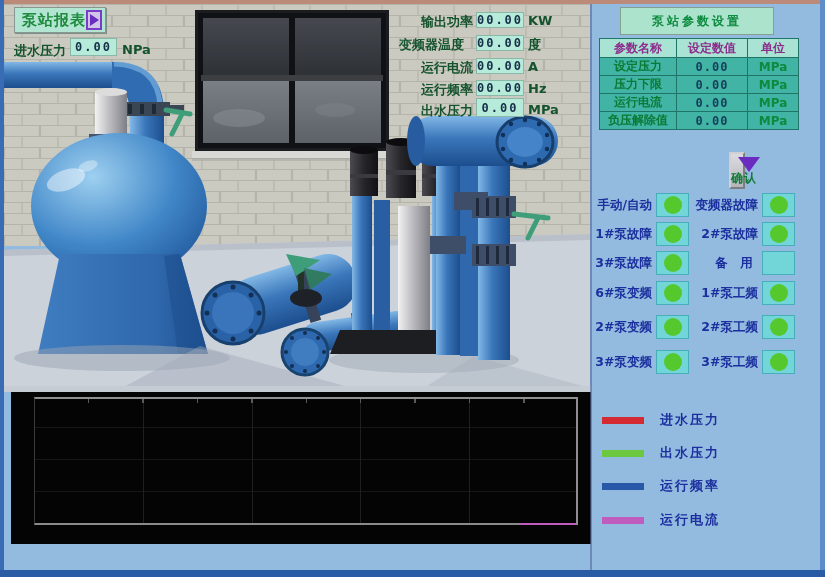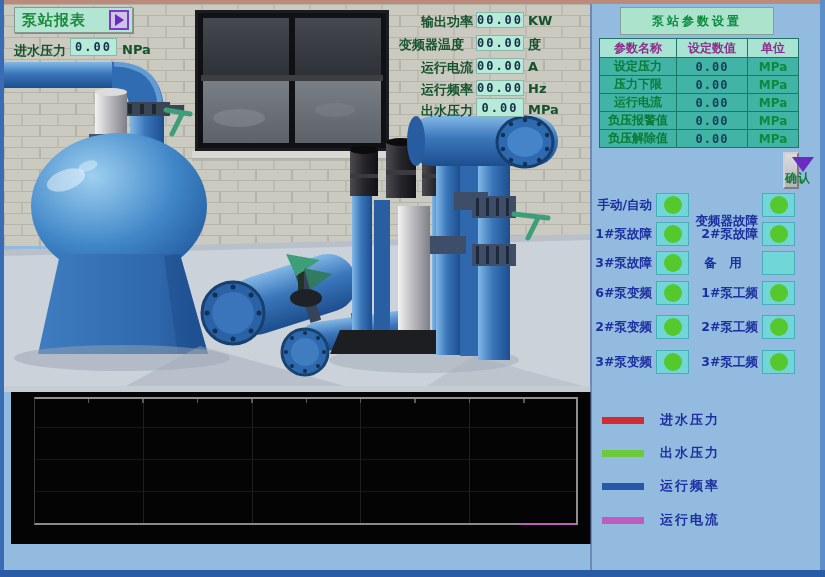--- a/index.html
+++ b/index.html
@@ -9,21 +9,21 @@
   .edge{position:absolute;}
   .edge.top{left:0;top:0;width:825px;height:4px;background:#bb8a78;}
   .edge.left{left:0;top:0;width:4px;height:577px;background:#3a6cb6;}
   .edge.right{left:820px;top:0;width:5px;height:577px;background:#5e8ec8;}
   .edge.bottom{left:0;top:570px;width:825px;height:7px;background:#2a5ca6;}
   .divider{position:absolute;left:590px;top:4px;width:2px;height:566px;background:#55689f;opacity:.6;}
 
   
   #scene{position:absolute;left:4px;top:4px;width:586px;height:384px;}
   .scene-band{position:absolute;left:4px;top:386px;width:587px;height:6px;background:#c6ccd3;}
-  .report-btn{position:absolute;left:14px;top:7px;width:119px;height:26px;background:#b2e6d2;
+  .report-btn{position:absolute;left:14px;top:7px;width:92px;height:26px;background:#b2e6d2;
     border:1px solid #86988f;box-shadow:1px 1px 0 #7e8e86;display:flex;align-items:center;
     justify-content:space-between;padding:0 3px 0 7px;box-sizing:border-box;cursor:pointer;}
   .report-btn .txt{color:#1e8a3c;font-size:15px;font-weight:bold;letter-spacing:1px;white-space:nowrap;}
   .play-box{width:20px;height:20px;background:#cfc3e6;border:2px solid #7a3cc8;box-sizing:border-box;
     display:flex;align-items:center;justify-content:center;}
   .play-tri{width:0;height:0;border-left:9px solid #6a2cc0;border-top:6px solid transparent;
     border-bottom:6px solid transparent;}
   .blue-label{position:absolute;color:#14532d;font-size:13px;font-weight:bold;white-space:nowrap;}
   .val-box{position:absolute;background:#b6ead9;border:1px solid rgba(60,90,80,.35);color:#16304a;
     font-family:"DejaVu Sans Mono",monospace;font-size:12px;font-weight:bold;letter-spacing:2px;
@@ -33,21 +33,21 @@
   .panel-title{position:absolute;left:620px;top:7px;width:152px;height:26px;background:#abe3cd;
     border:1px solid #85a093;color:#0c8a3e;font-size:12px;font-weight:bold;letter-spacing:3px;
     display:flex;align-items:center;justify-content:center;white-space:nowrap;}
   table.settings{position:absolute;left:599px;top:38px;border-collapse:collapse;table-layout:fixed;}
   table.settings td,table.settings th{border:1px solid #1f7468;padding:0;text-align:center;
     font-size:12px;font-weight:bold;white-space:nowrap;overflow:hidden;}
   table.settings th{height:18px;background:#a9e3d3;color:#8c2d8c;}
   table.settings td{height:17px;background:#41b4a6;}
   td.pname{color:#0a7a34;} td.pval{color:#163e58;font-family:"DejaVu Sans Mono",monospace;letter-spacing:1px;}
   td.punit{color:#0c8a3e;}
-  .confirm-btn{position:absolute;left:783px;top:152px;width:16px;height:37px;
+  .confirm-btn{position:absolute;left:729px;top:152px;width:16px;height:37px;
     background:linear-gradient(#dcdce0,#b4b4bc);border:2px outset #cfcfd6;box-sizing:border-box;cursor:pointer;}
   .confirm-tri{position:absolute;left:7px;top:3px;width:0;height:0;border-top:15px solid #6a2cc0;
     border-left:11px solid transparent;border-right:11px solid transparent;}
   .confirm-txt{position:absolute;left:0;bottom:0;width:100%;text-align:center;color:#0c7a34;
     font-size:12px;font-weight:bold;letter-spacing:1px;white-space:nowrap;}
 
   
   .st-label{position:absolute;color:#1c2f9e;font-size:12.5px;font-weight:bold;height:24px;
     line-height:24px;text-align:right;white-space:nowrap;}
   .st-box{position:absolute;width:33px;height:24px;background:#72d6d8;border:1px solid #49aebc;
@@ -342,60 +342,55 @@
     <td class="pname">压力下限</td>
     <td class="pval">0.00</td>
     <td class="punit">MPa</td>
   </tr>
   <tr>
     <td class="pname">运行电流</td>
     <td class="pval">0.00</td>
     <td class="punit">MPa</td>
   </tr>
   <tr>
-    <td class="pname">负压报警值</td>
-    <td class="pval">0.00</td>
-    <td class="punit">MPa</td>
-  </tr>
-  <tr>
     <td class="pname">负压解除值</td>
     <td class="pval">0.00</td>
     <td class="punit">MPa</td>
   </tr>
 </tbody>
     </table>
 
 <div class="confirm-btn">
   <span class="confirm-tri"></span>
   <span class="confirm-txt">确认</span>
 </div>
 
 <div class="st-label" style="left:588px;top:193px;width:64px;">手动/自动</div>
 <div class="st-box" style="left:656px;top:193px;" data-state="on">
       <span class="led"></span>
     </div>
-<div class="st-label" style="left:688px;top:209px;width:70px;">变频器故障</div>
+<div class="st-label" style="left:688px;top:193px;width:70px;">变频器故障</div>
 <div class="st-box" style="left:762px;top:193px;" data-state="on">
       <span class="led"></span>
     </div>
 
 <div class="st-label" style="left:588px;top:222px;width:64px;">1#泵故障</div>
 <div class="st-box" style="left:656px;top:222px;" data-state="on">
       <span class="led"></span>
     </div>
 <div class="st-label" style="left:688px;top:222px;width:70px;">2#泵故障</div>
 <div class="st-box" style="left:762px;top:222px;" data-state="on">
       <span class="led"></span>
     </div>
 
 <div class="st-label" style="left:588px;top:251px;width:64px;">3#泵故障</div>
 <div class="st-box" style="left:656px;top:251px;" data-state="on">
       <span class="led"></span>
     </div>
-<div class="st-label" style="left:688px;top:251px;width:70px;text-align:center;">备　用</div>
+<div class="st-label" style="left:688px;top:251px;width:70px;text-align:center;padding-left:11px;">备　用</div>
 <div class="st-box" style="left:762px;top:251px;" data-state="empty"></div>
 
 <div class="st-label" style="left:588px;top:281px;width:64px;">6#泵变频</div>
 <div class="st-box" style="left:656px;top:281px;" data-state="on">
       <span class="led"></span>
     </div>
 <div class="st-label" style="left:688px;top:281px;width:70px;">1#泵工频</div>
 <div class="st-box" style="left:762px;top:281px;" data-state="on">
       <span class="led"></span>
     </div>

